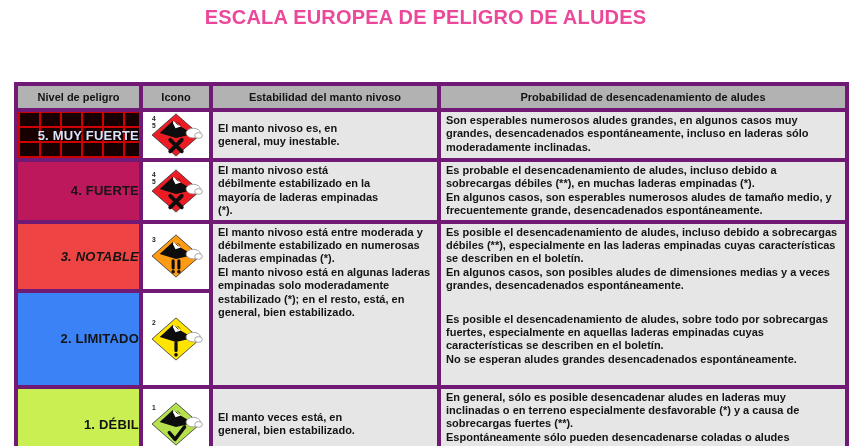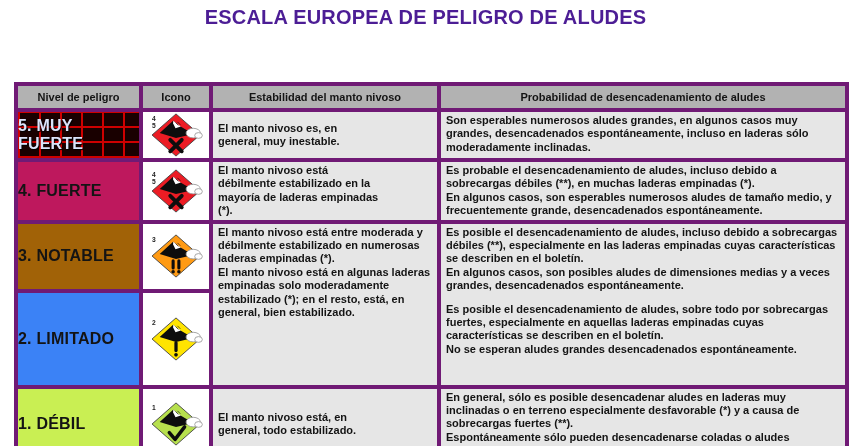--- a/index.html
+++ b/index.html
@@ -3,65 +3,65 @@
 <meta charset="utf-8">
 <style>
   html,body{margin:0;padding:0;background:#ffffff;}
   body{
     width:851px;height:446px;position:relative;overflow:hidden;
     font-family:"Liberation Sans","DejaVu Sans",sans-serif;
     -webkit-font-smoothing:antialiased;
   }
   .page-title{
     position:absolute;top:6px;left:0;width:851px;text-align:center;
-    font-size:20px;font-weight:bold;color:#4c1d95;letter-spacing:0.2px;
+    font-size:20px;font-weight:bold;color:#ec4899;letter-spacing:0.2px;
   }
   table.danger-scale{
     position:absolute;left:14px;top:82px;width:831px;
     border-collapse:collapse;table-layout:fixed;
     border:3px solid #000;
   }
   .danger-scale th,.danger-scale td{
     border:4px solid #701a75;padding:0;overflow:hidden;
     font-weight:bold;color:#141414;
   }
   col.c-level{width:125px;} col.c-icon{width:70px;}
   col.c-stab{width:228px;} col.c-prob{width:408px;}
   tr.hdr{height:26px;}
   tr.r5{height:47px;} tr.r4{height:57px;} tr.r3{height:69px;}
   tr.r2{height:96px;} tr.r1{height:60px;}
   .danger-scale th{
     background:#b2b2b2;font-size:11px;line-height:12px;
     text-align:center;vertical-align:middle;padding:1px 2px;
   }
   td.level{
-    text-align:left;vertical-align:middle;
-    font-size:16px;letter-spacing:0.2px;
+    text-align:right;vertical-align:middle;
+    font-size:13px;letter-spacing:0.2px;
   }
   td.lv5{
     background-color:#190000;
     background-image:
       repeating-linear-gradient(0deg,#cf0000 0 2px,transparent 2px 15px),
       repeating-linear-gradient(90deg,#cf0000 0 2px,transparent 2px 21px);
     color:#dbe4fb;text-shadow:1px 1px 1px #000;
   }
   td.lv4{background:#be185d;}
-  td.lv3{background:#a16207;}
+  td.lv3{background:#ef4444;font-style:italic;}
   td.lv2{background:#3b82f6;}
   td.lv1{background:#c9ef53;}
   td.iconcell{background:#ffffff;text-align:center;vertical-align:middle;}
   td.text{
     background:#e6e6e6;font-size:11px;line-height:13.4px;
   }
   td.stab{vertical-align:middle;padding:2px 4px 2px 5px;}
   td.stab .stab-text{max-width:162px;}
   td.stab-merged{vertical-align:top;padding:2px 4px 2px 5px;margin-top:42px;}
   td.prob{vertical-align:top;padding:2px 6px 2px 5px;}
   td.prob .para{margin:0;}
-  td.prob .gap-top{margin-top:10px;}
+  td.prob .gap-top{margin-top:20px;}
   svg.av-icon{display:block;margin:0 auto;}
 </style>
 </head>
 <body>
 
 <div class="page-title">ESCALA EUROPEA DE PELIGRO DE ALUDES</div>
 
 <table class="danger-scale">
   <colgroup>
     <col class="c-level">
@@ -187,21 +187,21 @@
               <polygon points="25,9 33,15 27.5,17 25,12" fill="#ffffff"></polygon>
               <path d="M27.5 11 L30.5 14 M29.5 10.3 L32.5 13.3" stroke="#0d0d0d" stroke-width="0.7"></path>
               <g fill="#ffffff" stroke="#9a9a9a" stroke-width="0.9">
                 <ellipse cx="46" cy="22" rx="7.5" ry="5"></ellipse>
                 <ellipse cx="51.5" cy="24.5" rx="4" ry="3"></ellipse>
               </g>
               <path d="M21 33 L27 40 L37 27" stroke="#0d0d0d" stroke-width="3.6" fill="none" stroke-linecap="round" stroke-linejoin="round"></path>
             </svg></span>
     </td>
     <td class="text stab">
-      <div class="stab-text">El manto nivoso está, en general, todo estabilizado.</div>
+      <div class="stab-text">El manto veces está, en general, bien estabilizado.</div>
     </td>
     <td class="text prob">
       <div class="para">En general, sólo es posible desencadenar aludes en laderas muy inclinadas o en terreno especialmente desfavorable (*) y a causa de sobrecargas fuertes (**).</div>
       <div class="para">Espontáneamente sólo pueden desencadenarse coladas o aludes pequeños.</div>
     </td>
   </tr>
 </tbody>
   </table>
 
 </body></html>

